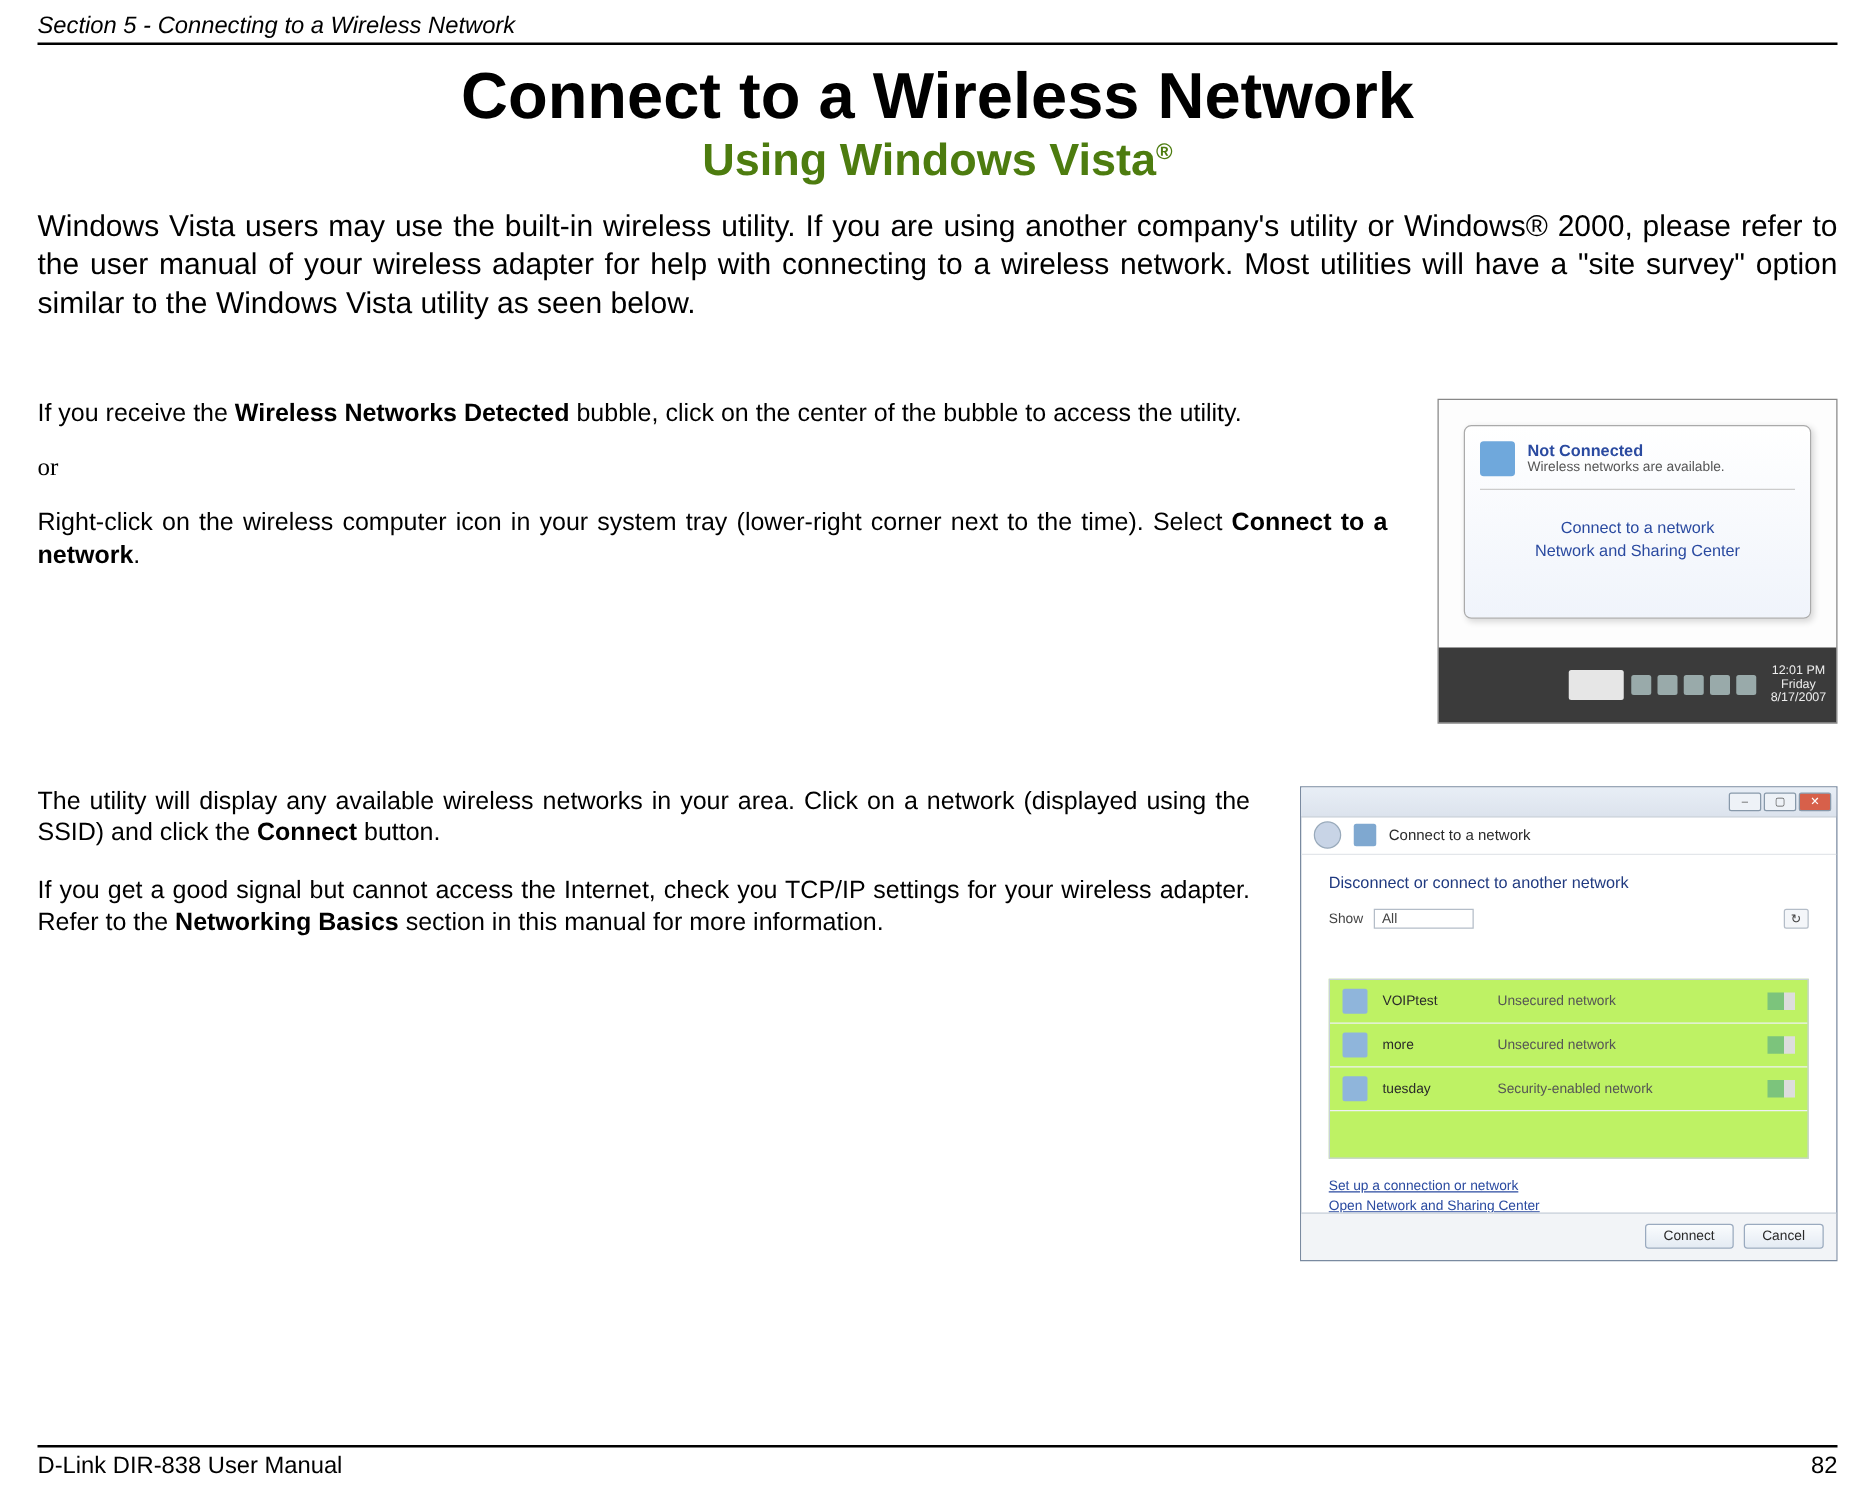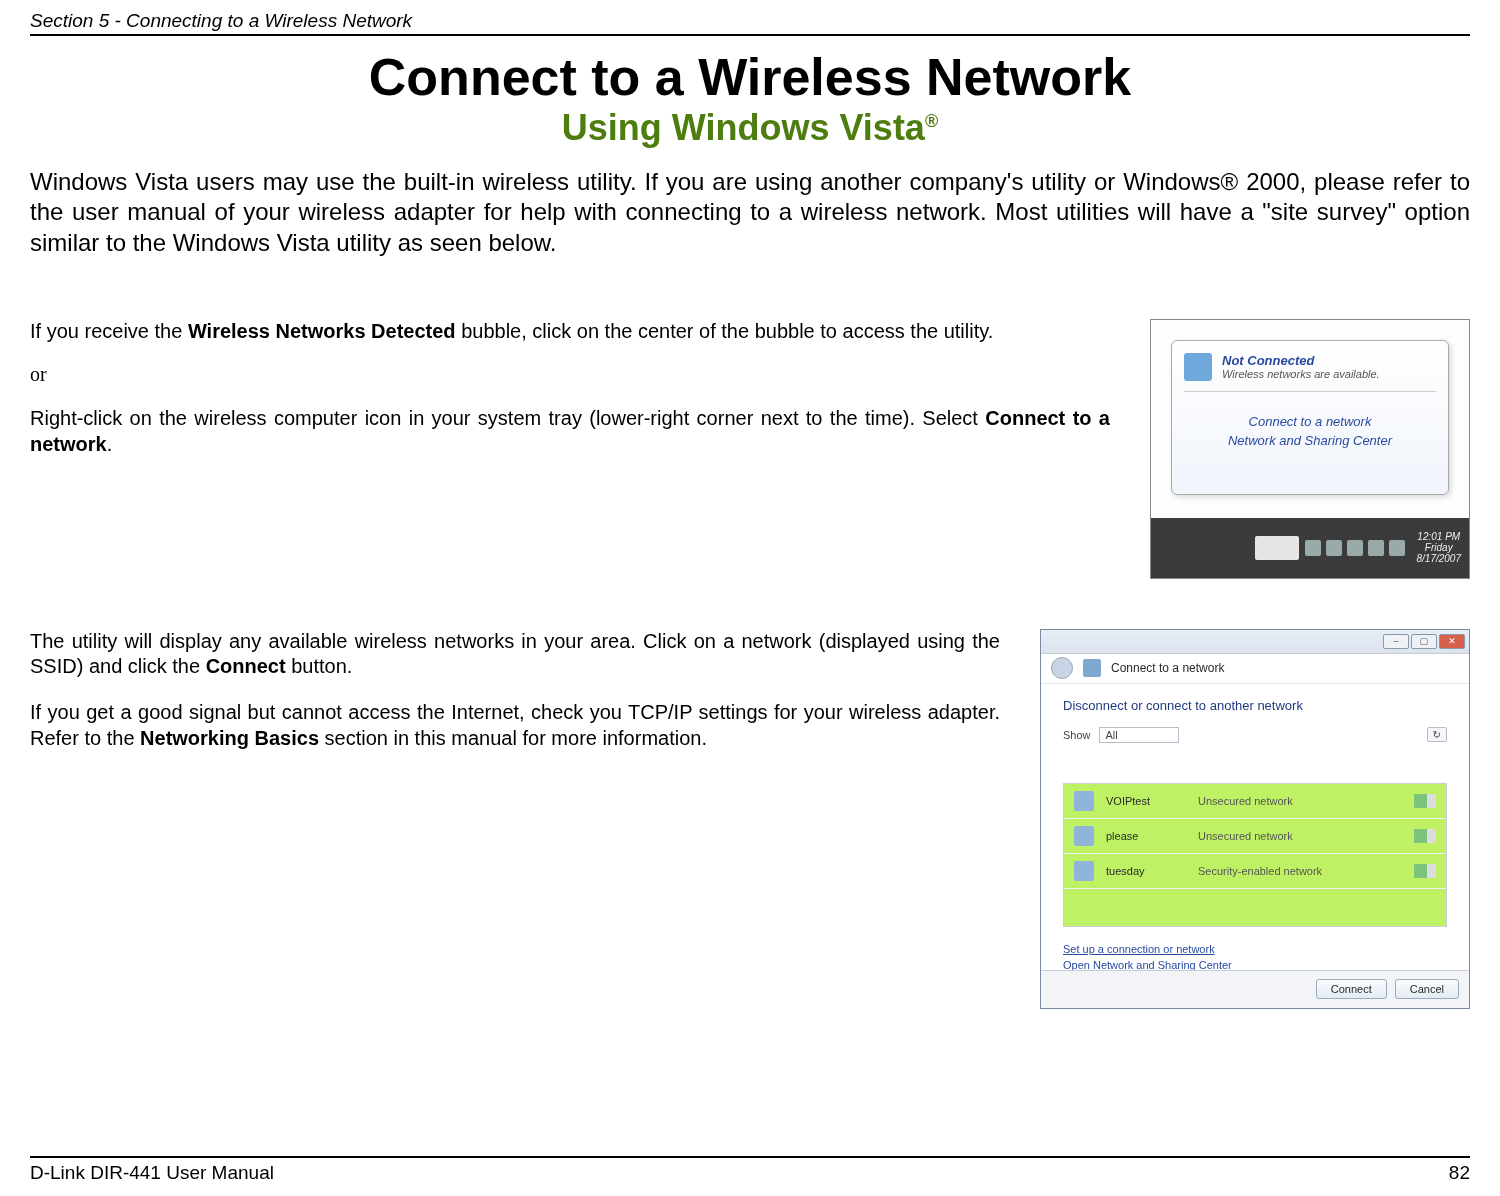--- a/index.html
+++ b/index.html
@@ -73,21 +73,20 @@
       text-align: justify;
     }
     .or-center {
       text-align: center;
       margin: 18px 0;
       font-family: Liberation Serif, serif;
     }
     .content-right {
       width: 320px;
       flex: 0 0 320px;
-      font-style: italic;
     }
     .screenshot-1 {
       width: 320px;
       height: 260px;
       border: 1px solid #888;
       background: #fdfdfd;
       filter: blur(0.5px);
       position: relative;
     }
     .tooltip-bubble {
@@ -436,21 +435,21 @@
           </div>
           <div class="network-list">
             <div class="network-item">
               <div class="net-icon"></div>
               <div class="net-name">VOIPtest</div>
               <div class="net-status">Unsecured network</div>
               <div class="net-signal"></div>
             </div>
             <div class="network-item">
               <div class="net-icon"></div>
-              <div class="net-name">please</div>
+              <div class="net-name">more</div>
               <div class="net-status">Unsecured network</div>
               <div class="net-signal"></div>
             </div>
             <div class="network-item">
               <div class="net-icon"></div>
               <div class="net-name">tuesday</div>
               <div class="net-status">Security-enabled network</div>
               <div class="net-signal"></div>
             </div>
           </div>
@@ -463,17 +462,17 @@
           <div class="dlg-btn">Connect</div>
           <div class="dlg-btn">Cancel</div>
         </div>
       </div>
     </div>
   </div>
 
   <div class="page-footer">
     <hr class="hr-bottom">
     <div class="footer-row">
-      <span>D-Link DIR-441 User Manual</span>
+      <span>D-Link DIR-838 User Manual</span>
       <span>82</span>
     </div>
   </div>
 </div>
 
 </body></html>

